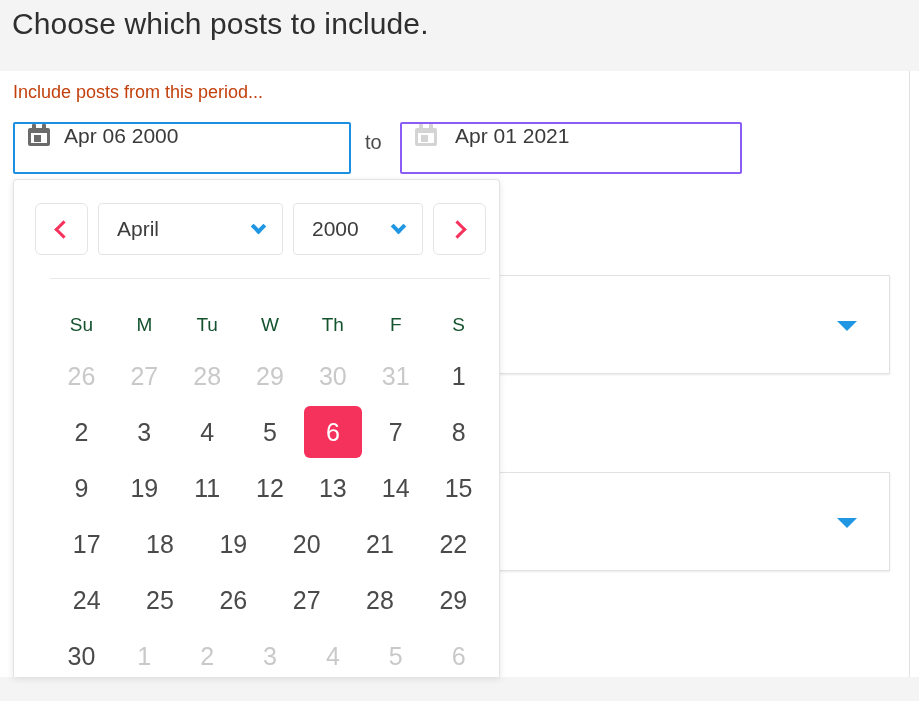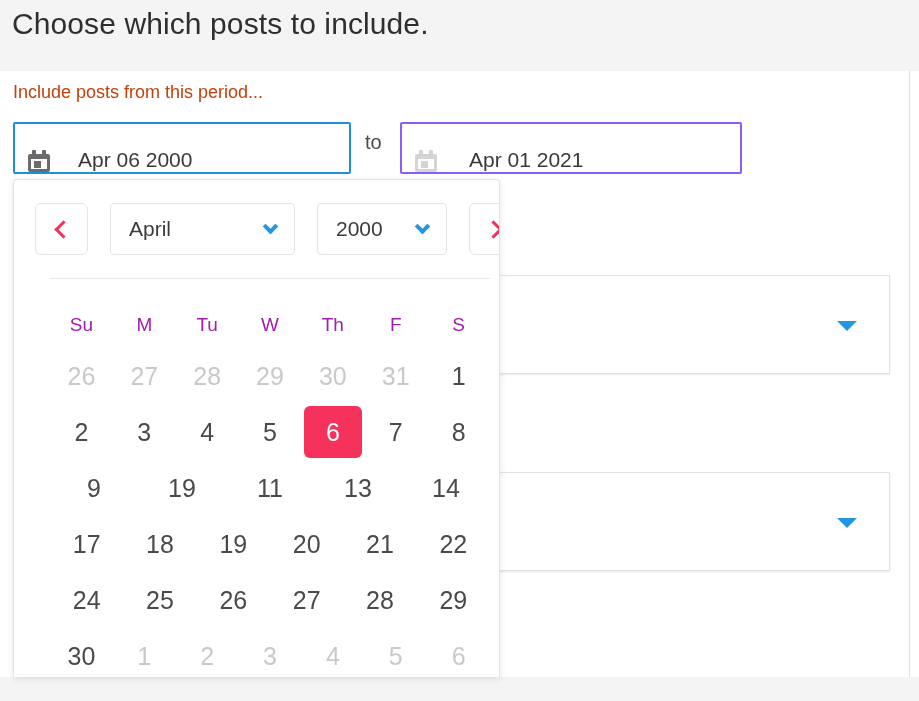--- a/index.html
+++ b/index.html
@@ -66,23 +66,22 @@
     white-space: nowrap;
   }
 
   
   .date-input {
     position: absolute;
     top: 122px;
     height: 52px;
     background: #ffffff;
     display: flex;
-    align-items: flex-end;
+    align-items: flex-start;
     padding-left: 13px;
-    gap: 14px;
   }
   .date-input.from {
     left: 13px;
     width: 338px;
     border: 2px solid #1d8fe0;
     border-radius: 2px;
   }
   .date-input.to-field {
     left: 400px;
     width: 342px;
@@ -176,21 +175,21 @@
     overflow: hidden;
   }
 
   .cal-nav {
     position: absolute;
     left: 0; top: 23px;
     width: 487px; height: 52px;
     display: flex;
     align-items: center;
     padding: 0 21px;
-    gap: 12px;
+    gap: 0;
   }
   .nav-btn {
     width: 53px; height: 52px;
     border: 1px solid #e4e4e4;
     border-radius: 6px;
     background: #ffffff;
     display: flex;
     align-items: center;
     justify-content: center;
     flex: 0 0 53px;
@@ -251,21 +250,21 @@
   .cal-row.head { height: 46px; }
   .cal-cell {
     flex: 1 1 0;
     display: flex;
     align-items: center;
     justify-content: center;
     height: 100%;
   }
   .dow {
     font-size: 19px;
-    color: #a21caf;
+    color: #14532d;
   }
   .day {
     font-size: 25px;
     color: #4a4a4a;
     width: 58px; height: 52px;
     display: flex;
     align-items: center;
     justify-content: center;
     border-radius: 6px;
   }
@@ -418,24 +417,30 @@
           <div class="cal-cell">
             <span class="day">9</span>
           </div>
           <div class="cal-cell">
             <span class="day">19</span>
           </div>
           <div class="cal-cell">
             <span class="day">11</span>
           </div>
           <div class="cal-cell">
+            <span class="day">12</span>
+          </div>
+          <div class="cal-cell">
             <span class="day">13</span>
           </div>
           <div class="cal-cell">
             <span class="day">14</span>
+          </div>
+          <div class="cal-cell">
+            <span class="day">15</span>
           </div>
         </div>
         <div class="cal-row">
           <div class="cal-cell">
             <span class="day">17</span>
           </div>
           <div class="cal-cell">
             <span class="day">18</span>
           </div>
           <div class="cal-cell">

